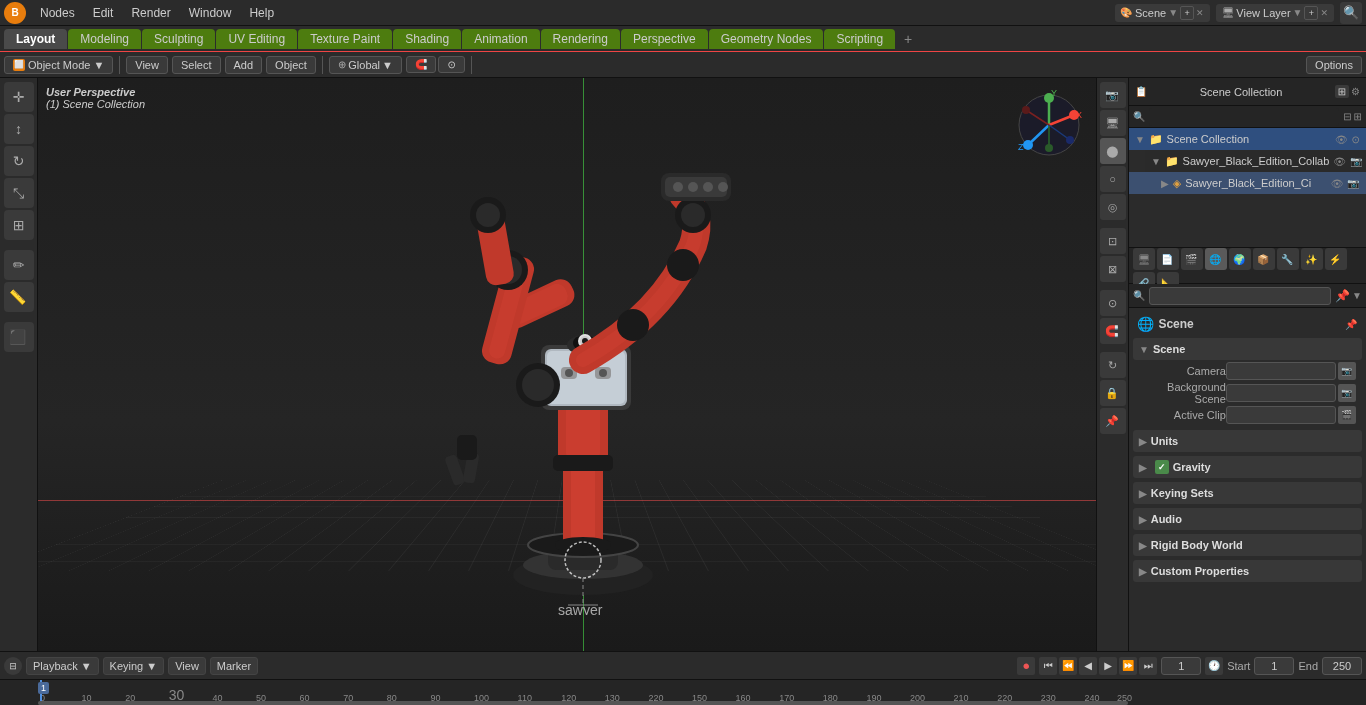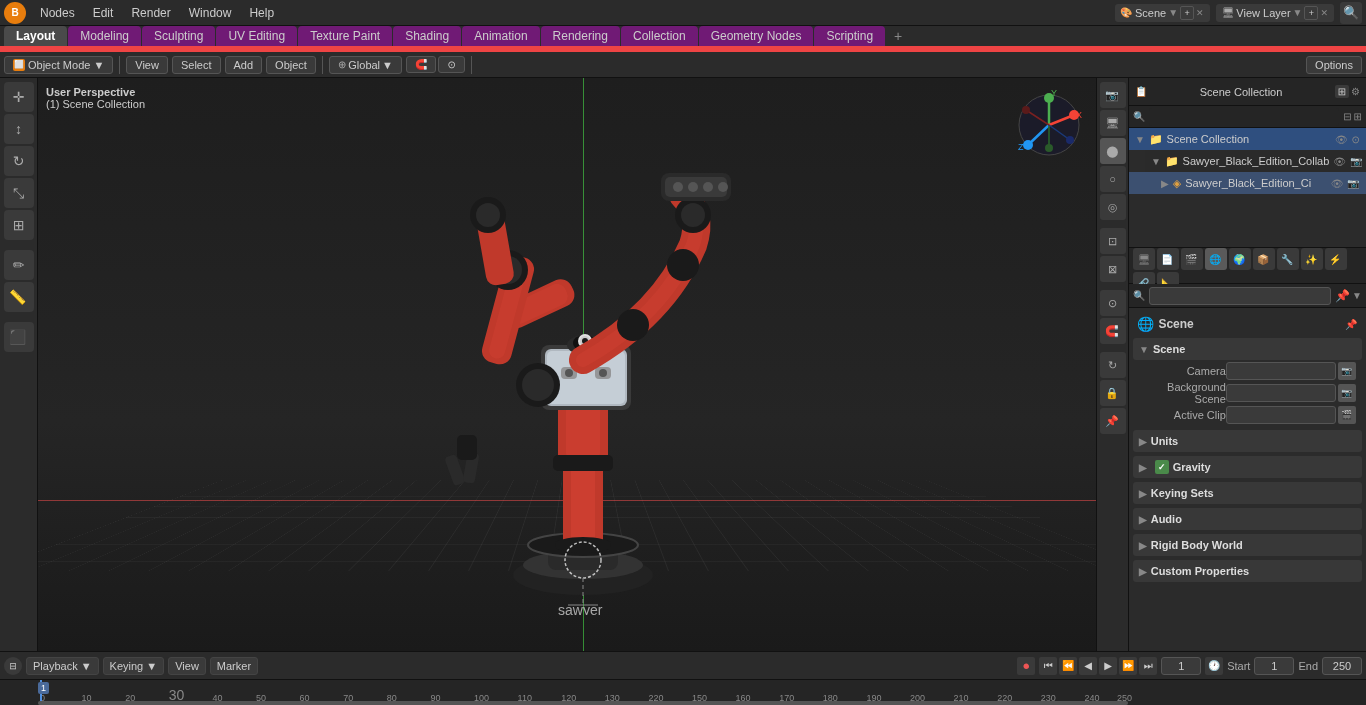--- a/index.html
+++ b/index.html
@@ -38,31 +38,31 @@
       font-size: 12px;
       color: #ccc;
     }
 
     
     #workspace-tabs {
       height: 26px;
       background: #2b2b2b;
       display: flex;
       align-items: center;
-      border-bottom: 6px solid #ef4444;
+      border-bottom: 1px solid #ef4444;
       padding: 0 4px;
       gap: 1px;
     }
     .ws-tab {
       padding: 3px 12px;
       cursor: pointer;
       border-radius: 4px 4px 0 0;
       font-size: 12px;
       color: #ccc;
-      background: #701a75;
+      background: #4d7c0f;
     }
     .ws-tab.active {
       background: #4a4a4a;
       color: #fff;
       font-weight: bold;
     }
     .ws-tab-add {
       padding: 3px 8px;
       cursor: pointer;
       color: #888;
@@ -161,20 +161,21 @@
       background: rgba(80, 255, 80, 0.5);
     }
 
     
     #viewport-label {
       position: absolute;
       top: 8px;
       left: 8px;
       font-size: 11px;
       color: #ccc;
+      font-style: italic;
     }
 
     
     #viewport-right {
       position: absolute;
       right: 0;
       top: 0;
       bottom: 0;
       width: 32px;
       background: #2b2b2b;
@@ -437,21 +438,21 @@
 
 <div id="workspace-tabs">
   <div class="ws-tab active">Layout</div>
   <div class="ws-tab">Modeling</div>
   <div class="ws-tab">Sculpting</div>
   <div class="ws-tab">UV Editing</div>
   <div class="ws-tab">Texture Paint</div>
   <div class="ws-tab">Shading</div>
   <div class="ws-tab">Animation</div>
   <div class="ws-tab">Rendering</div>
-  <div class="ws-tab">Collection</div>
+  <div class="ws-tab">Perspective</div>
   <div class="ws-tab">Geometry Nodes</div>
   <div class="ws-tab">Scripting</div>
   <div class="ws-tab-add">+</div>
 </div>
 
 <div id="toolbar-row">
 
   <div class="tb-btn" style="display:flex;align-items:center;gap:3px;">
     <span style="width:12px;height:12px;background:#e87d0d;border-radius:2px;font-size:8px;display:inline-flex;align-items:center;justify-content:center;">⬜</span>
     <span>Object Mode</span>

